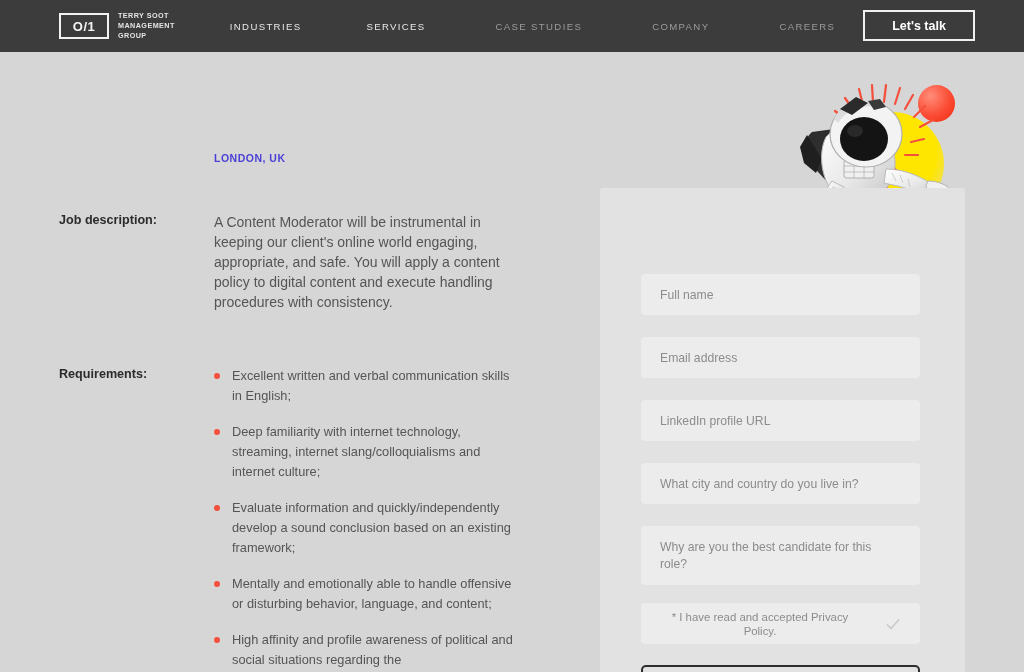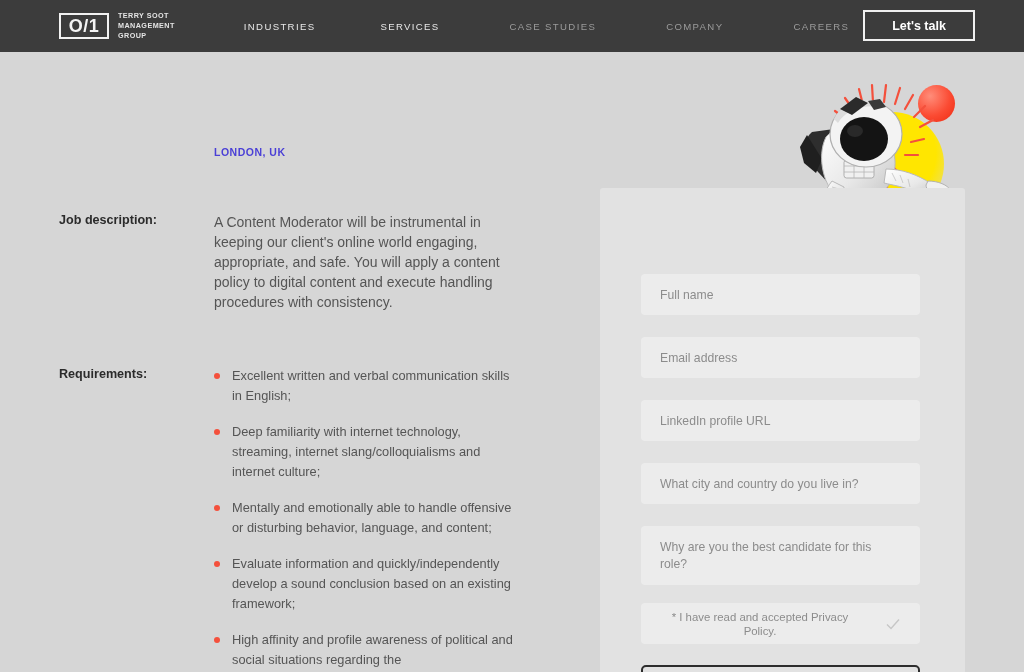--- a/index.html
+++ b/index.html
@@ -35,39 +35,39 @@
     gap: 9px;
   }
 
   .logo-mark {
     width: 50px;
     height: 26px;
     border: 2px solid #f2f2f2;
     display: flex;
     align-items: center;
     justify-content: center;
-    font-size: 18px;
+    font-size: 13px;
     font-weight: bold;
     color: #f4f4f4;
     letter-spacing: 0.5px;
     line-height: 1;
   }
 
   .logo-text {
     font-size: 7.2px;
     font-weight: bold;
     color: #e4e4e4;
     letter-spacing: 0.45px;
     line-height: 1.42;
     text-transform: uppercase;
   }
 
   .nav {
     display: flex;
-    margin-left: 69px;
+    margin-left: 55px;
     gap: 16px;
   }
 
   .nav-item {
     font-size: 9.6px;
     letter-spacing: 1.35px;
     color: #9b9b9b;
     text-transform: uppercase;
     padding: 6px 0;
     cursor: pointer;
@@ -112,21 +112,21 @@
     top: 56px;
     font-size: 29px;
     font-weight: bold;
     color: #2b2b2b;
     letter-spacing: -0.3px;
   }
 
   .job-location {
     position: absolute;
     left: 214px;
-    top: 94px;
+    top: 100px;
     font-size: 10.5px;
     font-weight: bold;
     letter-spacing: 0.5px;
     color: #4a3fd6;
     cursor: pointer;
   }
 
   .section {
     position: absolute;
     left: 59px;
@@ -313,22 +313,22 @@
   <div class="section desc-section">
     <div class="sec-label">Job description:</div>
     <div class="sec-body">A Content Moderator will be instrumental in keeping our client's online world engaging, appropriate, and safe. You will apply a content policy to digital content and execute handling procedures with consistency.</div>
   </div>
 
   <div class="section req-section">
     <div class="sec-label">Requirements:</div>
     <ul class="req-list">
       <li class="req-item">Excellent written and verbal communication skills in English;</li>
       <li class="req-item">Deep familiarity with internet technology, streaming, internet slang/colloquialisms and internet culture;</li>
+      <li class="req-item">Evaluate information and quickly/independently develop a sound conclusion based on an existing framework;</li>
       <li class="req-item">Mentally and emotionally able to handle offensive or disturbing behavior, language, and content;</li>
-      <li class="req-item">Evaluate information and quickly/independently develop a sound conclusion based on an existing framework;</li>
       <li class="req-item">High affinity and profile awareness of political and social situations regarding the</li>
     </ul>
   </div>
 
   <div class="form-panel">
 
     <input class="field f-name" type="text" placeholder="Full name" style="">
 
     <input class="field f-email" type="text" placeholder="Email address" style="">
 

